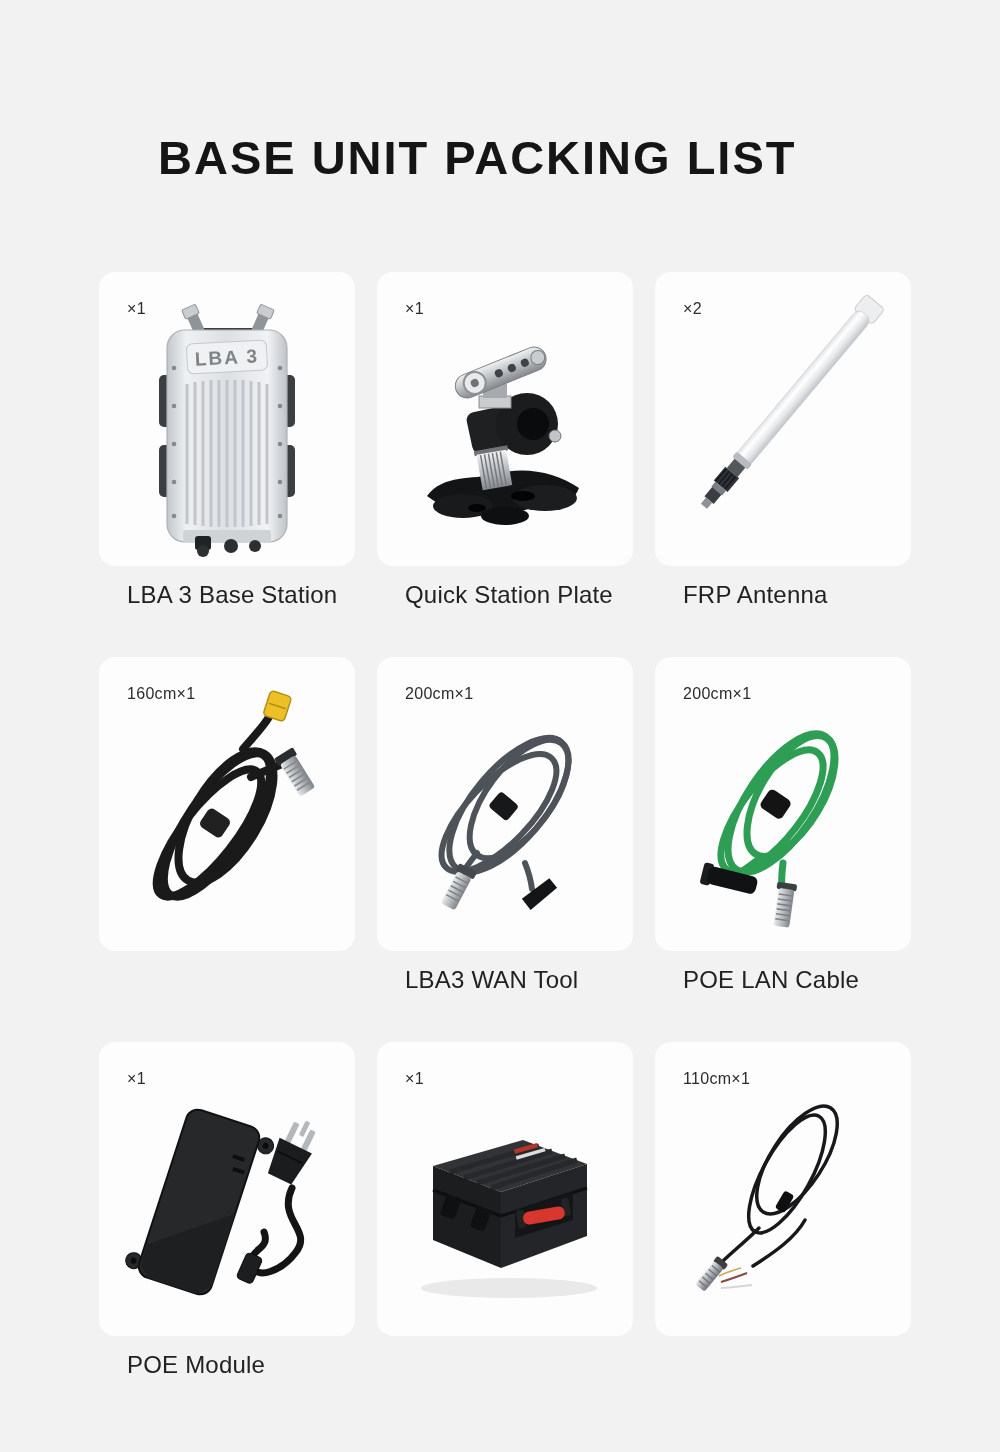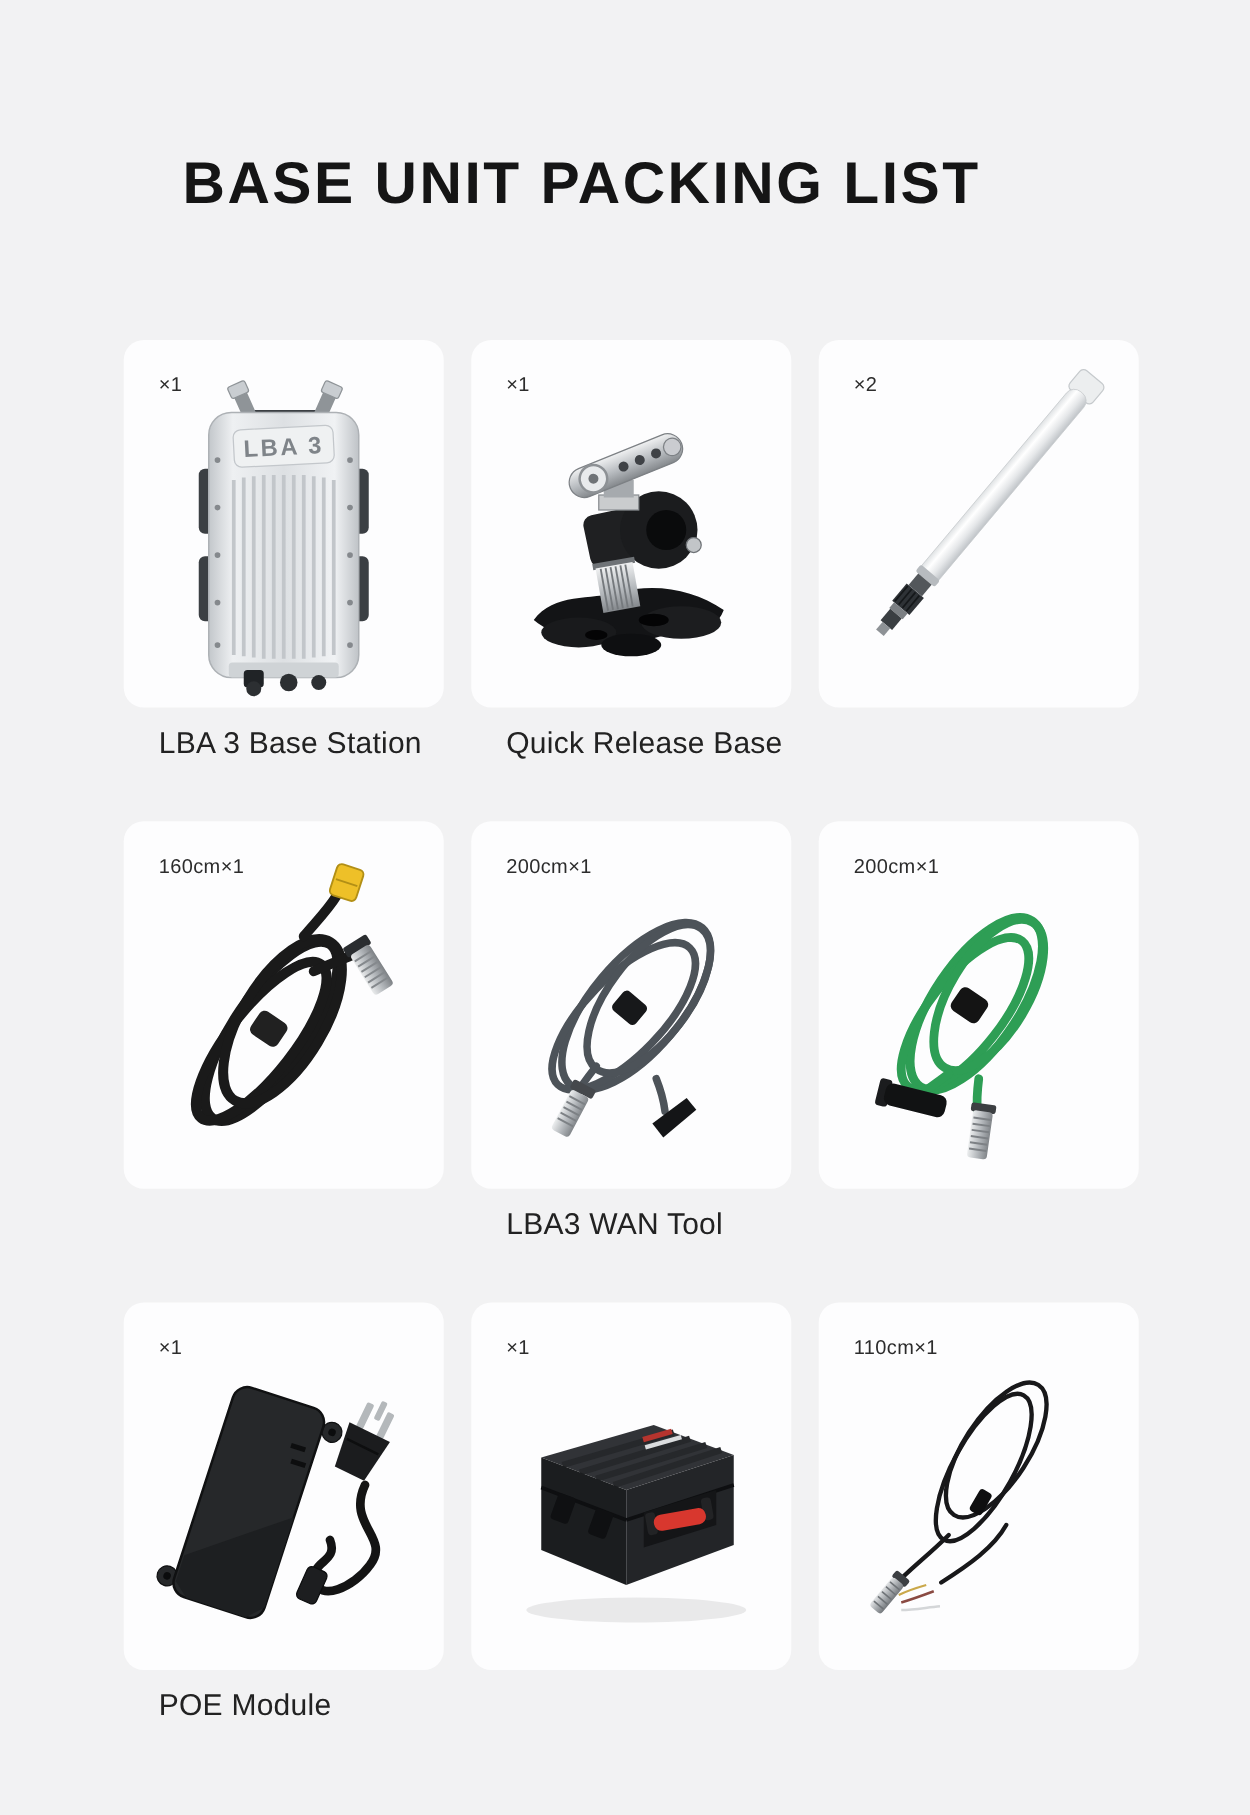--- a/index.html
+++ b/index.html
@@ -6,21 +6,21 @@
     --bg:#f2f2f3; --card:#fdfdfe; --title:#151515; --label:#2c2c2c; --caption:#222222;
     --green:#2e9e55; --yellow:#eec028; --red:#d8372e;
   }
   html,body{margin:0;padding:0;}
   body{
     width:1000px;height:1452px;background:var(--bg);
     font-family:"Liberation Sans", sans-serif;overflow:hidden;
   }
   .page{position:relative;width:1000px;height:1452px;}
   .title{
-    position:absolute;left:146px;top:118px;margin:0;
+    position:absolute;left:146px;top:118px;margin:12px;
     font-size:47px;font-weight:800;letter-spacing:2px;color:var(--title);
     white-space:nowrap;
   }
   .grid{
     position:absolute;left:99px;top:272px;width:812px;
     display:grid;grid-template-columns:repeat(3,256px);column-gap:22px;row-gap:48px;
   }
   .cell{width:256px;margin:0;}
   .card{
     position:relative;width:256px;height:294px;
@@ -155,21 +155,21 @@
             <rect x="76" y="90" width="96" height="24" rx="12" fill="url(#qr-sil)" stroke="#7d8185"></rect>
             <circle cx="96" cy="102" r="11" fill="#e8eaec" stroke="#8d9195" stroke-width="2"></circle>
             <circle cx="96" cy="102" r="4" fill="#6f7377"></circle>
             <circle cx="122" cy="102" r="4" fill="#3f4246"></circle>
             <circle cx="136" cy="102" r="4" fill="#3f4246"></circle>
             <circle cx="150" cy="102" r="4" fill="#3f4246"></circle>
             <circle cx="164" cy="102" r="7" fill="#caccd0" stroke="#7d8185"></circle>
           </g>
         </svg>
       </div>
-      <figcaption class="caption">Quick Release Base</figcaption>
+      <figcaption class="caption">Quick Station Plate</figcaption>
     </figure>
 
     <figure class="cell">
       <div class="card">
         <span class="qty">×2</span>
         <svg class="art" viewBox="0 0 256 294">
           <defs>
             <linearGradient id="an-tube" x1="0" y1="0" x2="1" y2="0">
               <stop offset="0" stop-color="#dfe2e4"></stop>
                 <stop offset="0.3" stop-color="#ffffff"></stop>
@@ -188,20 +188,21 @@
                 <line x1="125" y1="220" x2="125" y2="236"></line>
               <line x1="129" y1="220" x2="129" y2="236"></line>
                 <line x1="133" y1="220" x2="133" y2="236"></line>
             </g>
             <rect x="121" y="237" width="14" height="6" fill="#7b7f83"></rect>
             <rect x="122" y="243" width="12" height="12" fill="#3a3e42"></rect>
             <rect x="124" y="255" width="8" height="8" fill="#8e9296"></rect>
           </g>
         </svg>
       </div>
+      <figcaption class="caption">FRP Antenna</figcaption>
     </figure>
 
     <figure class="cell">
       <div class="card">
         <span class="qty">160cm×1</span>
         <svg class="art" viewBox="0 0 256 294">
           <defs>
             <linearGradient id="pc-sil" x1="0" y1="0" x2="1" y2="0">
               <stop offset="0" stop-color="#e9ebec"></stop>
                 <stop offset="0.55" stop-color="#aeb2b6"></stop>
@@ -310,20 +311,21 @@
                 <line x1="122" y1="253" x2="136" y2="253"></line>
               <line x1="122" y1="258" x2="136" y2="258"></line>
                 <line x1="122" y1="263" x2="136" y2="263"></line>
             </g>
           </g>
           <g transform="rotate(34 120 148)">
             <rect x="107" y="136" width="26" height="22" rx="5" fill="#141414"></rect>
           </g>
         </svg>
       </div>
+      <figcaption class="caption">POE LAN Cable</figcaption>
     </figure>
 
     <figure class="cell">
       <div class="card">
         <span class="qty">×1</span>
         <svg class="art" viewBox="0 0 256 294">
           <g transform="rotate(18 100 160)">
             <circle cx="146" cy="86" r="8" fill="#26282a" stroke="#101112"></circle>
             <circle cx="146" cy="86" r="3" fill="#0b0c0d"></circle>
             <circle cx="56" cy="236" r="8" fill="#26282a" stroke="#101112"></circle>

